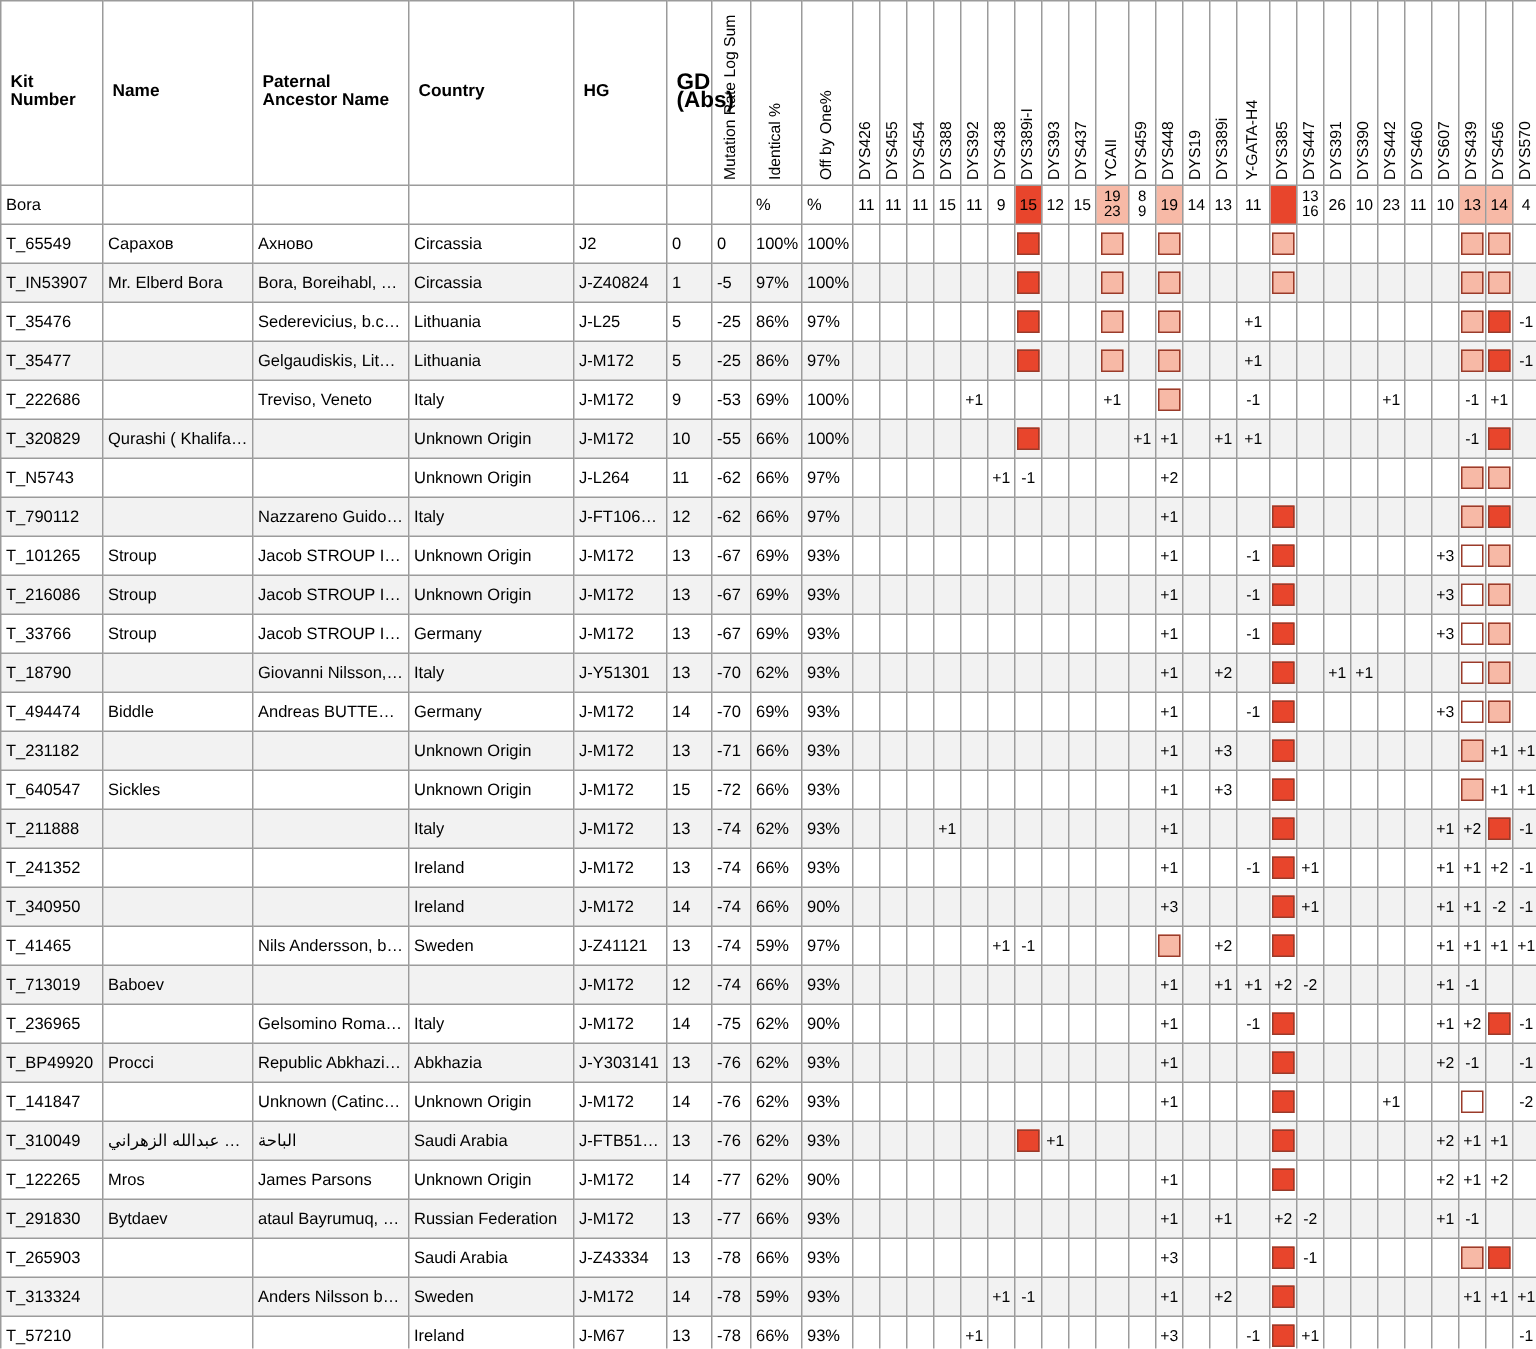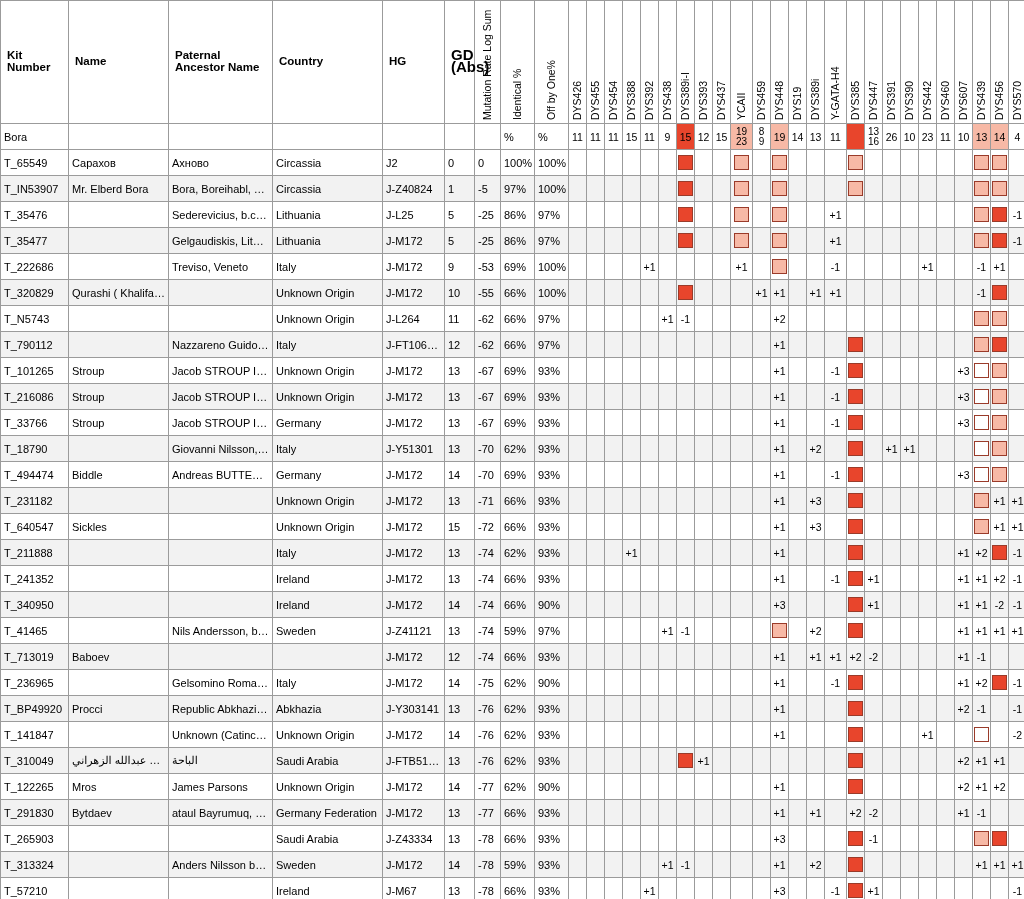--- a/index.html
+++ b/index.html
@@ -1276,21 +1276,21 @@
           <td class="mk"><span class="v">+2</span></td>
           <td class="mk"><span class="v">+1</span></td>
           <td class="mk"><span class="v">+2</span></td>
           <td class="mk"></td>
           <td class="mk"></td>
         </tr>
         <tr class="alt">
           <td class="txt">T_291830</td>
           <td class="txt">Bytdaev</td>
           <td class="txt">ataul Bayrumuq, By...</td>
-          <td class="txt">Germany Federation</td>
+          <td class="txt">Russian Federation</td>
           <td class="txt">J-M172</td>
           <td class="num">13</td>
           <td class="num">-77</td>
           <td class="num">66%</td>
           <td class="num">93%</td>
           <td class="mk"></td>
           <td class="mk"></td>
           <td class="mk"></td>
           <td class="mk"></td>
           <td class="mk"></td>

